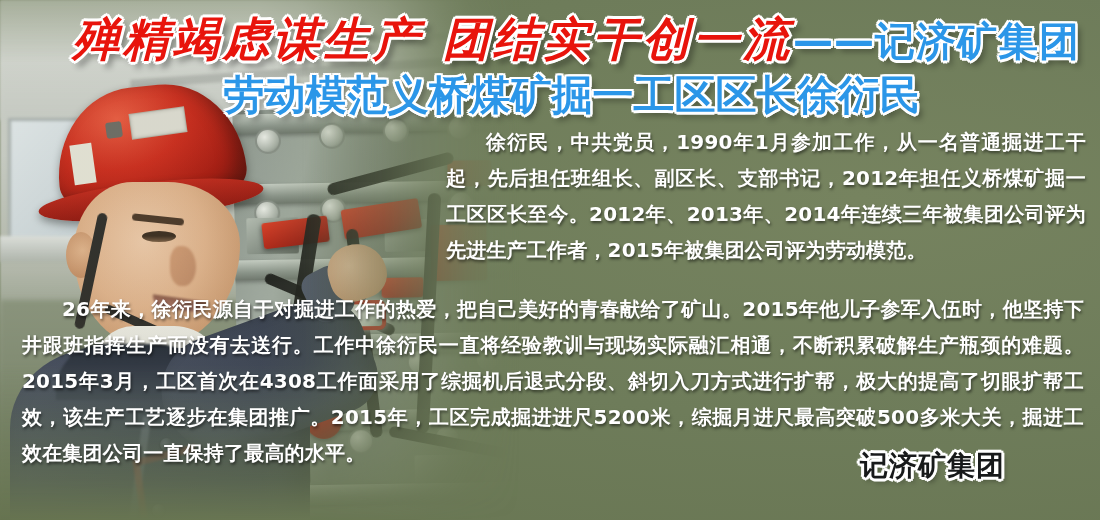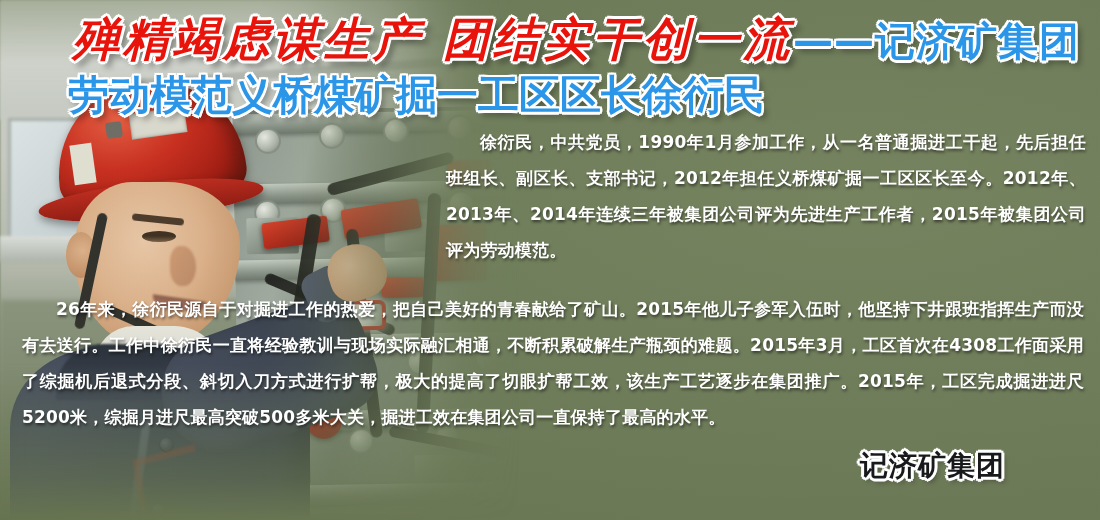--- a/index.html
+++ b/index.html
@@ -163,36 +163,36 @@
   }
   .blueTail{
     font-family:"DejaVu Sans","Liberation Sans",sans-serif;
     font-weight:bold; font-size:40px; color:#2b96e8; letter-spacing:1px;
     text-shadow:
       -2px -2px 0 #fff, 2px -2px 0 #fff, -2px 2px 0 #fff, 2px 2px 0 #fff,
       -2.5px 0 0 #fff, 2.5px 0 0 #fff, 0 -2.5px 0 #fff, 0 2.5px 0 #fff,
       4px 5px 6px rgba(0,0,0,.42);
   }
   #headline2{
-    position:absolute; left:68px; top:70px; width:1024px; height:50px;
-    text-align:left; white-space:nowrap; line-height:50px;
+    position:absolute; left:60px; top:70px; width:1024px; height:50px;
+    text-align:center; white-space:nowrap; line-height:50px;
   }
   .blueBig{
     font-family:"DejaVu Sans","Liberation Sans",sans-serif;
     font-weight:bold; font-size:41px; color:#2b96e8; letter-spacing:0px;
     text-shadow:
       -2px -2px 0 #fff, 2px -2px 0 #fff, -2px 2px 0 #fff, 2px 2px 0 #fff,
       -2.5px 0 0 #fff, 2.5px 0 0 #fff, 0 -2.5px 0 #fff, 0 2.5px 0 #fff,
       4px 5px 6px rgba(0,0,0,.42);
   }
 
   .bodytext{
     color:#ffffff; font-weight:bold;
     font-family:"DejaVu Sans","Liberation Sans",sans-serif;
-    font-size:17px; line-height:36px;
+    font-size:20px; line-height:36px;
     text-align:justify; text-align-last:left;
     text-shadow:1px 2px 3px rgba(0,0,0,.55);
     letter-spacing:.2px;
   }
   #para1{ position:absolute; left:446px; top:124px; width:640px;}
   #para2{ position:absolute; left:22px; top:291px; width:1062px;}
   #para1 p, #para2 p{ text-indent:2em; }
 
   
   #stamp{ position:absolute; left:860px; top:398px; width:220px; height:92px; }

